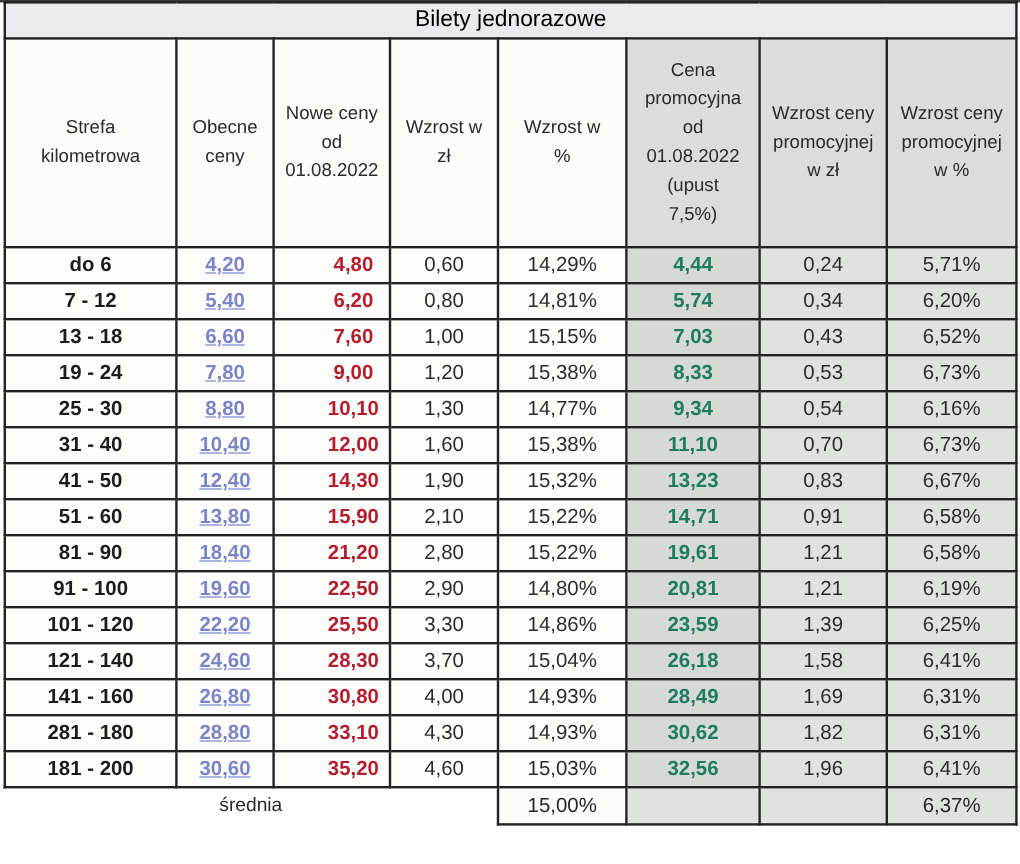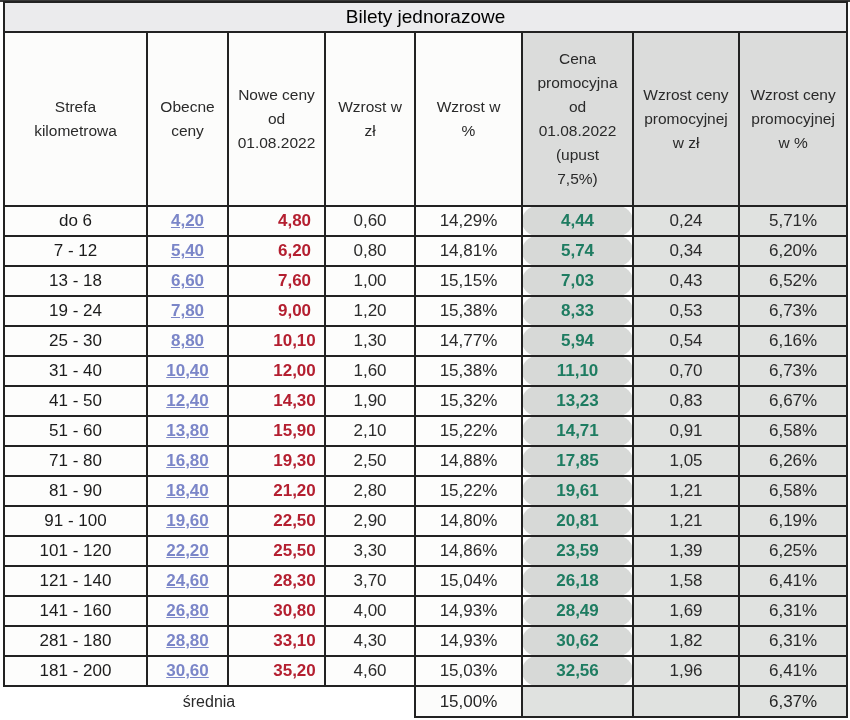--- a/index.html
+++ b/index.html
@@ -50,24 +50,24 @@
     line-height:1.55;
     height:172px;
   }
   thead .h-gray{background:var(--bg-header-gray);}
   tbody td{
     font-size:17px;
     height:28px;
     background:#fdfdfc;
     color:#2b2b2b;
   }
-  .c-strefa{font-weight:normal;color:#1c1c1c;}
+  .c-strefa{font-weight:bold;color:#1c1c1c;}
   .c-obecne{font-weight:bold;color:var(--obecne-price);text-decoration:underline;}
   .c-nowe{font-weight:bold;color:var(--nowe-price);padding-left:38px;}
-  .c-promo{font-weight:bold;color:var(--promo-price);background:var(--bg-promo-col);border-radius:15px;}
+  .c-promo{font-weight:bold;color:var(--promo-price);background:var(--bg-promo-col);}
   .c-promo-zl,.c-promo-proc{background:var(--bg-promo-side);}
   tfoot td{font-size:17px;height:29px;}
   .f-blank{border:none;background:transparent;font-weight:400;font-size:16px;color:#2a2a2a;}
   .f-wzrost{background:#fcfcfb;}
   .f-gray{background:var(--bg-promo-side);}
 </style>
 </head>
 <body>
 
 <div class="scan-edge"></div>
@@ -153,21 +153,21 @@
     <td class="c-promo">8,33</td>
     <td class="c-promo-zl">0,53</td>
     <td class="c-promo-proc">6,73%</td>
   </tr>
       <tr>
     <td class="c-strefa">25 - 30</td>
     <td class="c-obecne">8,80</td>
     <td class="c-nowe">10,10</td>
     <td class="c-wzrost-zl">1,30</td>
     <td class="c-wzrost-proc">14,77%</td>
-    <td class="c-promo">5,94</td>
+    <td class="c-promo">9,34</td>
     <td class="c-promo-zl">0,54</td>
     <td class="c-promo-proc">6,16%</td>
   </tr>
       <tr>
     <td class="c-strefa">31 - 40</td>
     <td class="c-obecne">10,40</td>
     <td class="c-nowe">12,00</td>
     <td class="c-wzrost-zl">1,60</td>
     <td class="c-wzrost-proc">15,38%</td>
     <td class="c-promo">11,10</td>
@@ -186,30 +186,20 @@
   </tr>
       <tr>
     <td class="c-strefa">51 - 60</td>
     <td class="c-obecne">13,80</td>
     <td class="c-nowe">15,90</td>
     <td class="c-wzrost-zl">2,10</td>
     <td class="c-wzrost-proc">15,22%</td>
     <td class="c-promo">14,71</td>
     <td class="c-promo-zl">0,91</td>
     <td class="c-promo-proc">6,58%</td>
-  </tr>
-      <tr>
-    <td class="c-strefa">71 - 80</td>
-    <td class="c-obecne">16,80</td>
-    <td class="c-nowe">19,30</td>
-    <td class="c-wzrost-zl">2,50</td>
-    <td class="c-wzrost-proc">14,88%</td>
-    <td class="c-promo">17,85</td>
-    <td class="c-promo-zl">1,05</td>
-    <td class="c-promo-proc">6,26%</td>
   </tr>
       <tr>
     <td class="c-strefa">81 - 90</td>
     <td class="c-obecne">18,40</td>
     <td class="c-nowe">21,20</td>
     <td class="c-wzrost-zl">2,80</td>
     <td class="c-wzrost-proc">15,22%</td>
     <td class="c-promo">19,61</td>
     <td class="c-promo-zl">1,21</td>
     <td class="c-promo-proc">6,58%</td>

